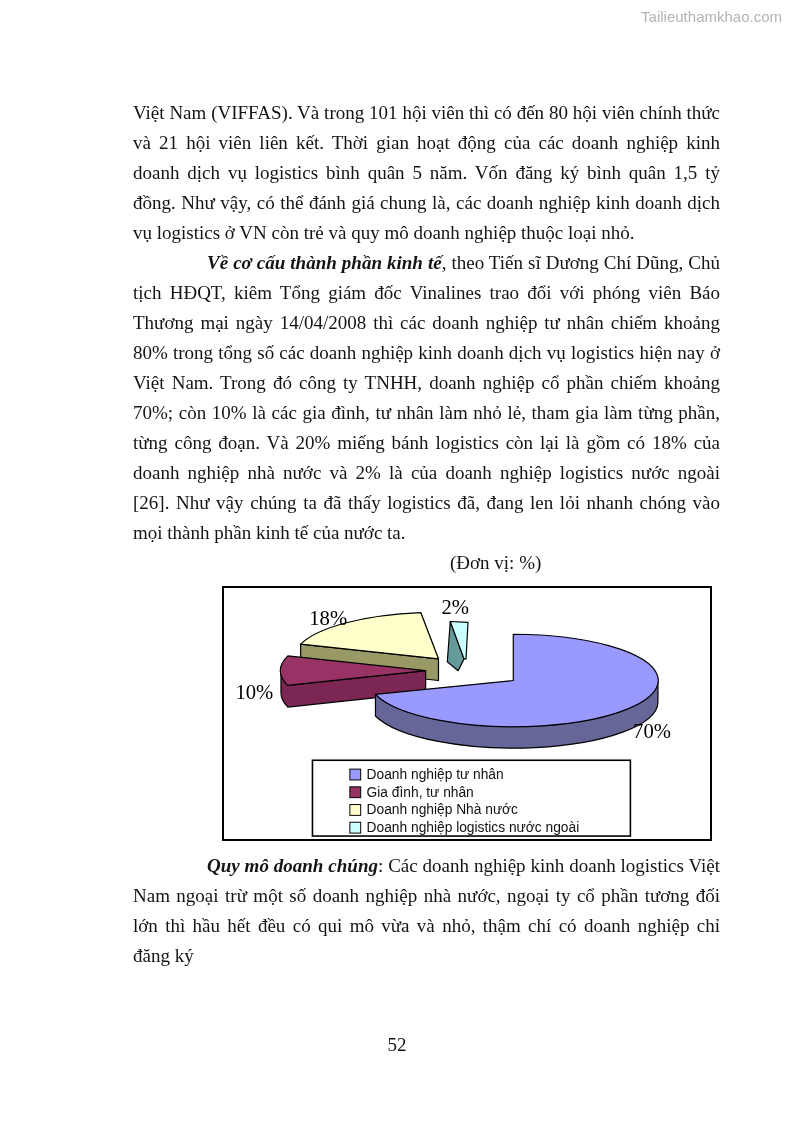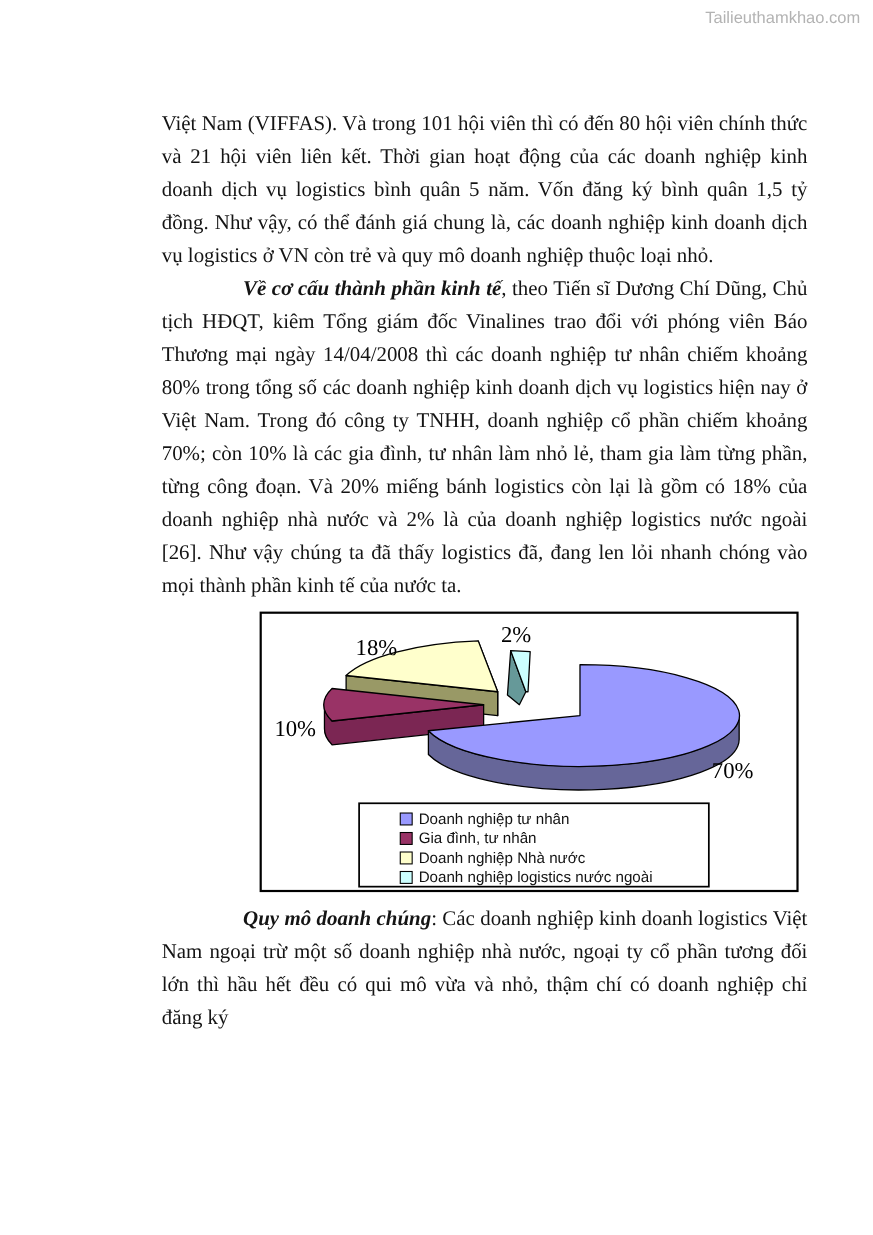--- a/index.html
+++ b/index.html
@@ -11,21 +11,21 @@
     font-family:"Liberation Serif", serif;
     color:#141414;
   }
   .watermark{
     position:absolute;top:8px;right:12px;
     font-family:"Liberation Sans", sans-serif;
     font-size:15px;color:#b3b3b3;
     text-shadow:1px 1px 0 #ffffff;
   }
   .content{
-    position:absolute;left:147px;top:98px;width:587px;
+    position:absolute;left:133px;top:98px;width:587px;
   }
   .body-p{
     margin:0;
     text-align:justify;
     font-size:19px;line-height:30px;
   }
   .indent{text-indent:57px;}
   .lead{font-weight:bold;font-style:italic;margin-left:17px;}
   .chart-title{
     font-weight:bold;font-style:italic;
@@ -63,20 +63,21 @@
 <div class="page">
 
   <div class="watermark">Tailieuthamkhao.com</div>
 
   <div class="content">
 
     <p class="body-p"><span>Việt Nam  (VIFFAS). Và trong 101 hội viên thì có đến 80 hội viên chính thức và 21 hội viên liên kết. Thời gian hoạt động của các doanh nghiệp kinh doanh dịch vụ logistics bình quân 5 năm. Vốn đăng ký bình quân 1,5 tỷ đồng. Như vậy, có thể đánh giá chung là, các doanh nghiệp kinh doanh dịch vụ logistics ở VN còn trẻ và quy mô doanh nghiệp thuộc loại nhỏ.</span></p>
 
     <p class="body-p indent"><span class="lead">Về cơ cấu thành phần kinh tế</span><span>, theo Tiến sĩ Dương Chí Dũng, Chủ tịch HĐQT, kiêm Tổng giám đốc Vinalines trao đổi với phóng viên Báo Thương mại ngày 14/04/2008 thì các doanh nghiệp tư nhân chiếm khoảng 80% trong tổng số các doanh nghiệp kinh doanh dịch vụ logistics hiện nay ở Việt Nam. Trong đó công ty TNHH, doanh nghiệp cổ phần chiếm khoảng 70%; còn 10% là các gia đình, tư nhân làm nhỏ lẻ, tham gia làm từng phần, từng công đoạn. Và 20% miếng bánh logistics còn lại là gồm có 18% của doanh nghiệp nhà nước và 2% là của doanh nghiệp logistics nước ngoài [26]. Như vậy chúng ta đã thấy logistics đã, đang len lỏi nhanh chóng vào mọi thành phần kinh tế của nước ta.</span></p>
 
+    <div class="chart-unit">(Đơn vị: %)</div>
 
     <div class="chart-frame">
       <svg width="486" height="251" viewBox="0 0 490 255" xmlns="http://www.w3.org/2000/svg">
 
         <path d="M216,72 L198,25 L198,47 L216,94 Z" stroke="#000" stroke-width="1.2" stroke-linejoin="round" fill="#999966"></path>
         <path d="M216,72 L76,57 L76,79 L216,94 Z" stroke="#000" stroke-width="1.2" stroke-linejoin="round" fill="#999966"></path>
         <path d="M216,72 L76,57 A147,47 0 0 1 198,25 Z" stroke="#000" stroke-width="1.2" stroke-linejoin="round" fill="#FFFFCC"></path>
 
         <path d="M203,84 L63,99 A147,47 0 0 1 56,84 L56,106 A147,47 0 0 0 63,121 L203,106 Z" stroke="#000" stroke-width="1.2" stroke-linejoin="round" fill="#7B2653"></path>
         <path d="M203,84 L63,69 A147,47 0 0 0 63,99 Z" stroke="#000" stroke-width="1.2" stroke-linejoin="round" fill="#993366"></path>
@@ -105,14 +106,15 @@
 
         <rect x="126" y="238" width="11" height="11" stroke="#000" stroke-width="1" fill="#CCFFFF"></rect>
         <text class="lg-text" x="143" y="248">Doanh nghiệp logistics nước ngoài</text>
       </svg>
     </div>
 
     <p class="body-p indent p3"><span class="lead">Quy mô doanh chúng</span><span>: Các doanh nghiệp kinh doanh logistics Việt Nam ngoại trừ một số doanh nghiệp nhà nước, ngoại ty cổ phần tương đối lớn thì hầu hết đều có qui mô vừa và nhỏ, thậm chí có doanh nghiệp chỉ đăng ký</span></p>
 
   </div>
 
+  <div class="page-number">52</div>
 
 </div>
 
 </body></html>

